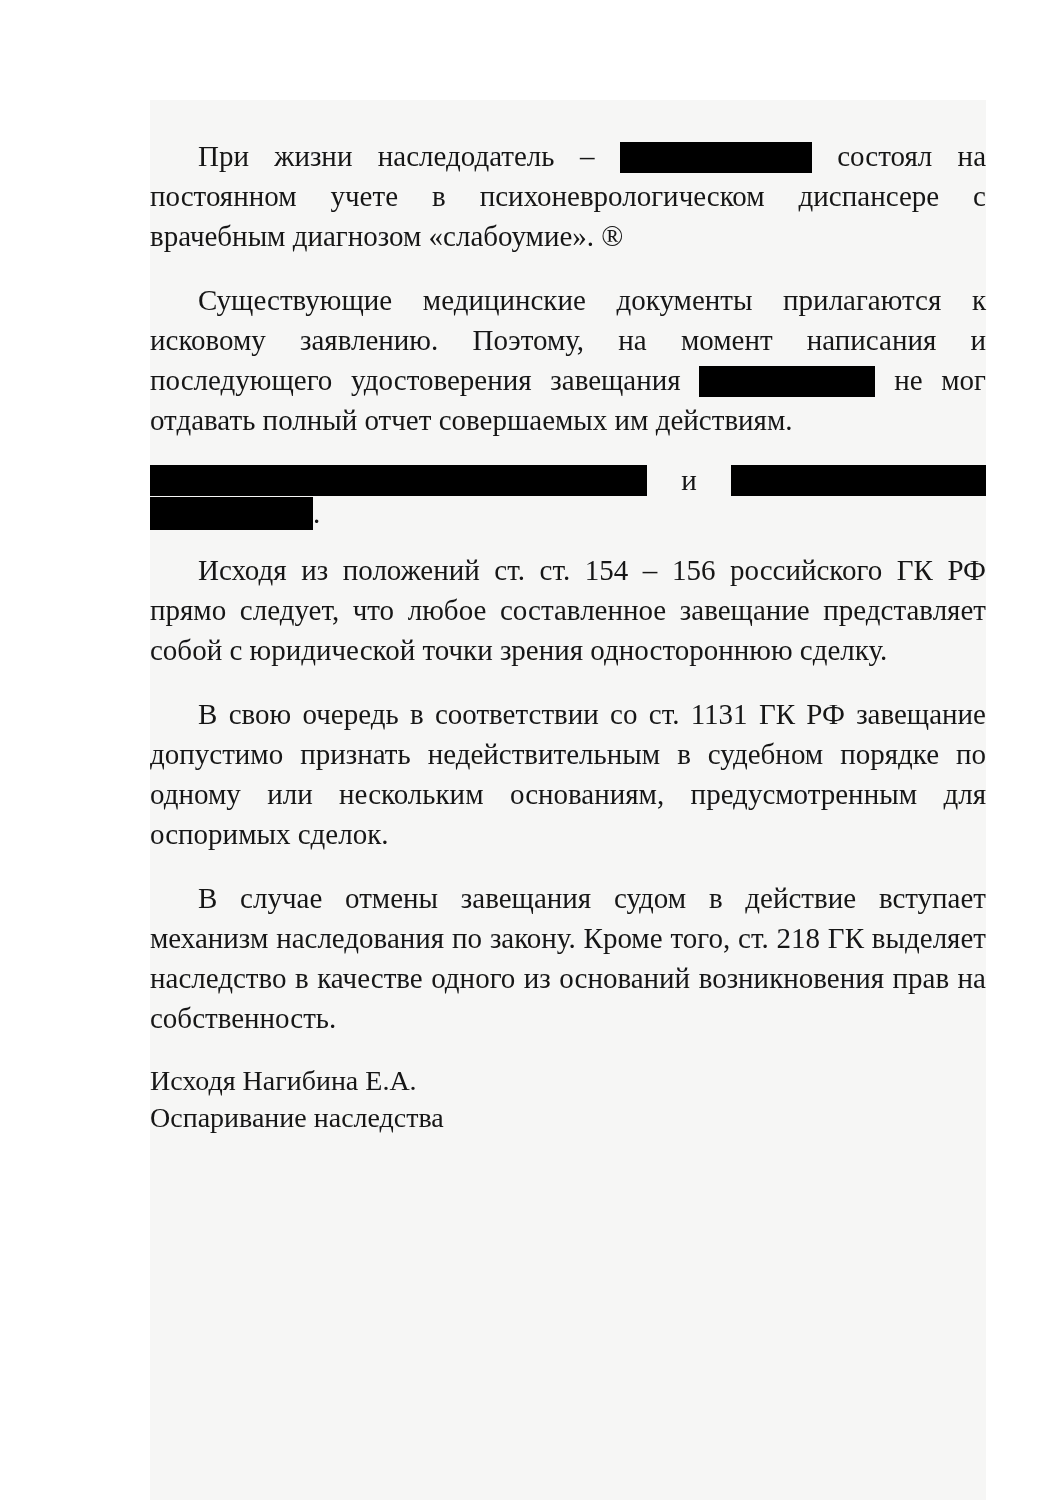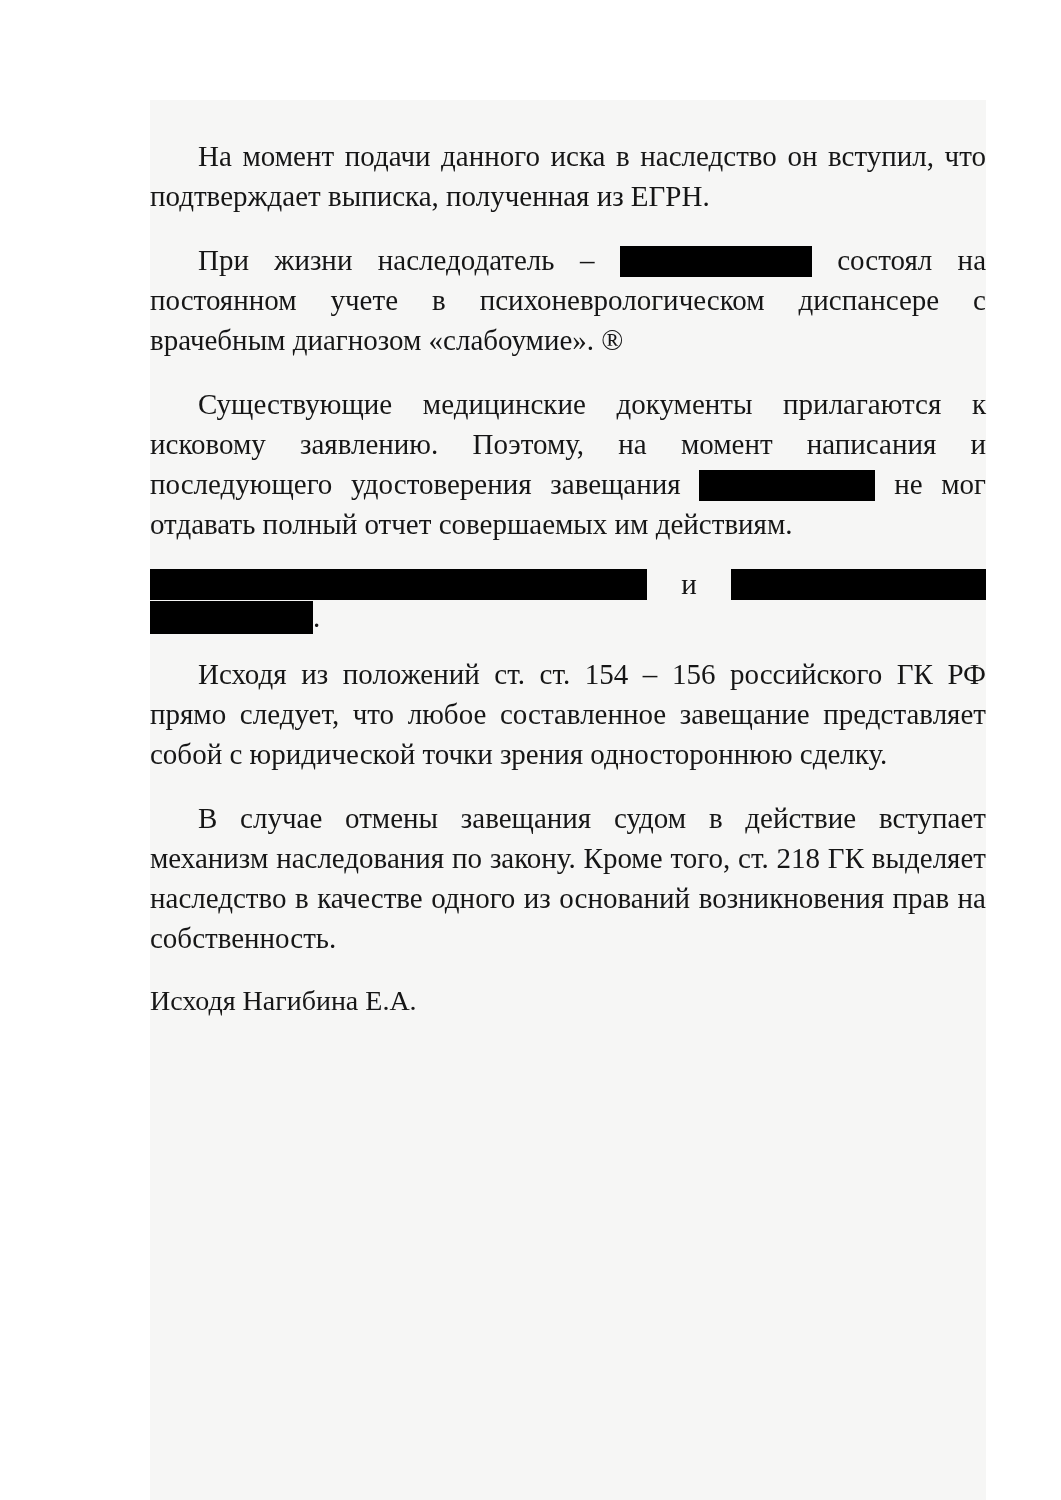--- a/index.html
+++ b/index.html
@@ -72,41 +72,42 @@
     line-height: 37px;
     text-align: left;
   }
 </style>
 </head>
 <body>
 
 <div class="scan">
   <div class="content">
 
-    <p class="para"><span>На момент подачи данного иска в наследство он вступил, что подтверждает выписка, полученная из ЕГРН.</span></p>
 
 
     <p class="para"><span>При жизни наследодатель –</span> <span class="redact r-testator"></span> <span>состоял на постоянном учете в психоневрологическом диспансере с врачебным диагнозом «слабоумие». ®</span></p>
 
     <p class="para"><span>Существующие медицинские документы прилагаются к исковому заявлению. Поэтому, на момент написания и последующего удостоверения завещания</span> <span class="redact r-medical"></span> <span>не мог отдавать полный отчет совершаемых им действиям.</span></p>
 
 
     <div class="witness-line1">
       <span class="redact bar1"></span>
       <span class="conj">и</span>
       <span class="redact bar2"></span>
     </div>
     <div class="witness-line2">
       <span class="redact bar3"></span>
         <span class="dot">.</span>
     </div>
 
     <p class="para"><span>Исходя из положений ст. ст. 154 – 156 российского ГК РФ прямо следует, что любое составленное завещание представляет собой с юридической точки зрения одностороннюю сделку.</span></p>
 
+    <p class="para"><span>В свою очередь в соответствии со ст. 1131 ГК РФ завещание допустимо признать недействительным в судебном порядке по одному или нескольким основаниям, предусмотренным для оспоримых сделок.</span></p>
 
     <p class="para"><span>В случае отмены завещания судом в действие вступает механизм наследования по закону. Кроме того, ст. 218 ГК выделяет наследство в качестве одного из оснований возникновения прав на собственность.</span></p>
 
     <div class="signature">
       <div>Исходя Нагибина Е.А.</div>
+      <div>Оспаривание наследства</div>
     </div>
 
   </div>
 </div>
 
 </body></html>

